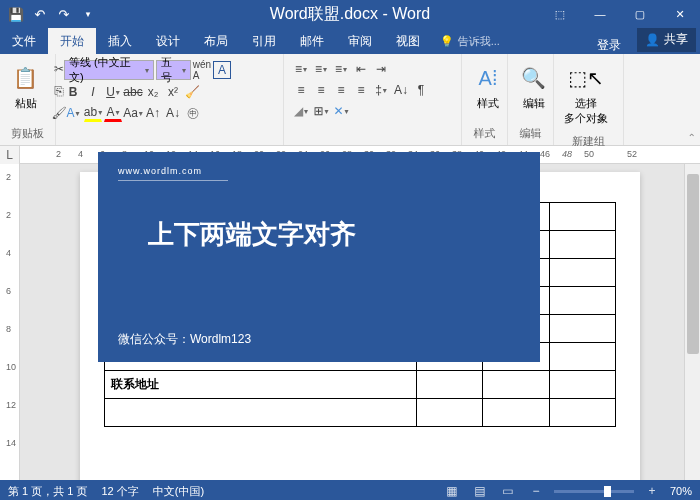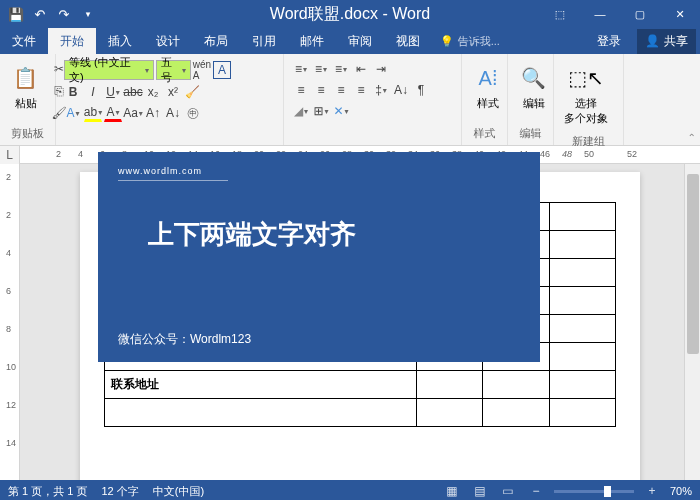--- a/index.html
+++ b/index.html
@@ -8,31 +8,31 @@
 .qat{display:flex;gap:8px;padding:0 8px;align-items:center}
 .qat-icon{width:16px;height:16px;display:flex;align-items:center;justify-content:center;font-size:13px;color:#fff}
 .title-center{position:absolute;left:50%;transform:translateX(-50%);font-size:16px;color:#fff}
 .win-controls{margin-left:auto;display:flex}
 .win-btn{width:40px;height:28px;display:flex;align-items:center;justify-content:center;color:#fff;font-size:11px}
 .tabs{height:26px;background:#2b579a;display:flex;align-items:stretch;color:#fff;font-size:12px}
 .tab{padding:0 12px;display:flex;align-items:center;cursor:pointer}
 .tab.active{background:#f3f3f3;color:#2b579a}
 .tab.file{background:#2b579a;color:#fff}
 .tell-me{margin-left:8px;display:flex;align-items:center;gap:4px;color:#c8d4e8;font-size:11px}
-.right-tabs{margin-left:auto;display:flex;align-items:center}
+.right-tabs{margin-left:auto;display:flex;align-items:flex-end}
 .share-btn{background:#1e3e6f;padding:4px 8px;margin:2px 4px;display:flex;align-items:center;gap:4px}
 .ribbon{height:92px;background:#f3f3f3;border-bottom:1px solid #d4d4d4;display:flex;position:relative}
 .group{border-right:1px solid #e1e1e1;display:flex;flex-direction:column;padding:2px 4px}
 .group-body{flex:1;display:flex;align-items:flex-start;gap:4px;padding:2px}
 .group-label{text-align:center;font-size:11px;color:#666;padding:2px 0}
 .big-btn{display:flex;flex-direction:column;align-items:center;justify-content:center;padding:4px;gap:2px;min-width:40px}
 .big-btn-icon{width:32px;height:32px;display:flex;align-items:center;justify-content:center;font-size:20px}
 .font-controls{display:flex;flex-direction:column;gap:3px;padding:2px}
 .font-row{display:flex;gap:2px;align-items:center}
-.font-select{border:1px solid #ababab;background:#bef264;padding:1px 4px;font-size:11px;height:20px;display:flex;align-items:center}
+.font-select{border:1px solid #ababab;background:#c4b5fd;padding:1px 4px;font-size:11px;height:20px;display:flex;align-items:center}
 .font-name{width:90px}
 .font-size{width:35px}
 .sm-btn{width:18px;height:18px;display:flex;align-items:center;justify-content:center;font-size:12px;color:#444;border:1px solid transparent}
 .sm-btn.boxed{border:1px solid #2b579a;color:#2b579a}
 .para-controls{display:flex;flex-direction:column;gap:3px;padding:2px}
 .collapse-caret{position:absolute;right:4px;bottom:2px;font-size:10px;color:#888}
 .ruler-h{height:18px;background:#fff;border-bottom:1px solid #d4d4d4;display:flex;position:relative;font-size:9px;color:#666}
 .ruler-h-inner{margin-left:36px;position:relative;flex:1}
 .ruler-tick{position:absolute;top:3px;font-size:9px}
 .ruler-corner{width:20px;height:18px;background:#f3f3f3;border-right:1px solid #d4d4d4;display:flex;align-items:center;justify-content:center;color:#666}

